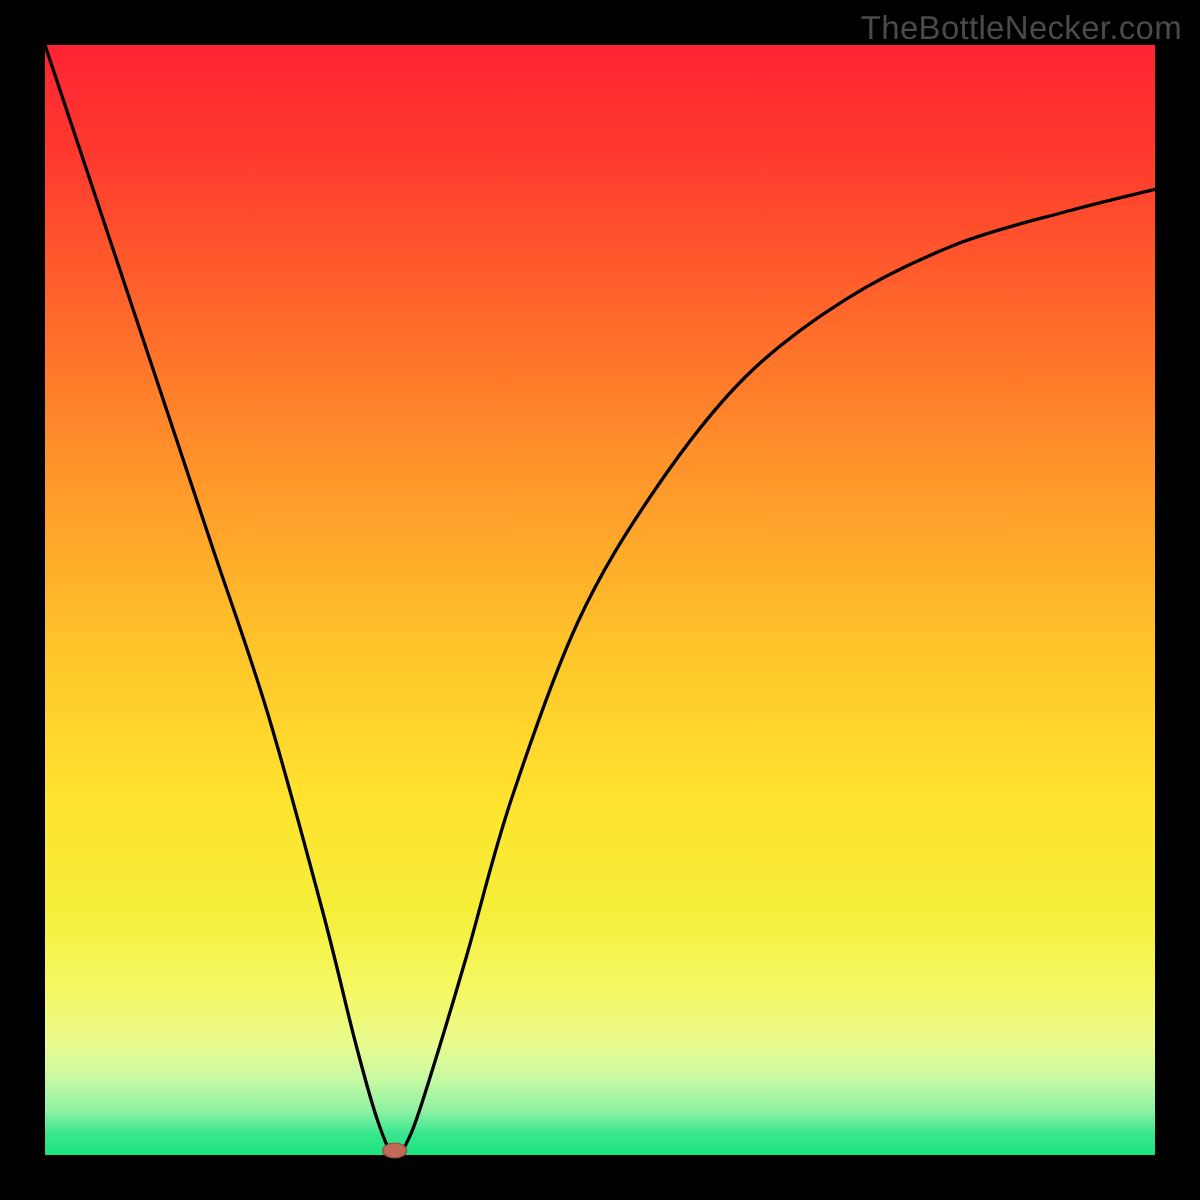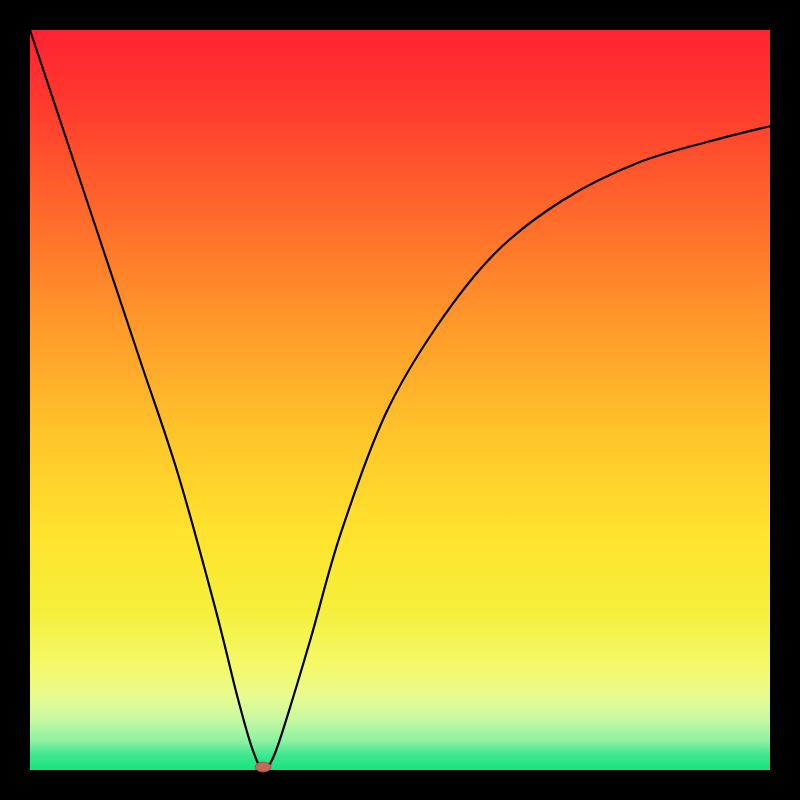--- a/index.html
+++ b/index.html
@@ -57,20 +57,21 @@
     font-size: 22px;
     font-weight: 400;
     letter-spacing: 0.2px;
   }
 </style>
 </head>
 <body>
 
 <div class="frame">
 
+  <div class="attribution">TheBottleNecker.com</div>
 
   <div class="plot-area">
     <svg class="curve" viewBox="0 0 740 740" preserveAspectRatio="none">
       <path fill="none" stroke="#000" stroke-width="2.2" stroke-linecap="round" d="M 0,0 C 6.166666666666667,18.5 24.666666666666664,74 37,111 C 49.333333333333336,148 61.666666666666664,185 74,222 C 86.33333333333333,259 98.66666666666667,295.99999999999994 111,332.99999999999994 C 123.33333333333333,369.99999999999994 135.66666666666666,403.29999999999995 148,444 C 160.33333333333334,484.70000000000005 175.13333333333333,540.2 185,577.2 C 194.86666666666667,614.2 201.03333333333336,642.5666666666667 207.20000000000002,666 C 213.36666666666667,689.4333333333333 217.68333333333334,705.4666666666666 222,717.8 C 226.31666666666666,730.1333333333333 229.39999999999998,738.7666666666667 233.1,740 C 236.8,741.2333333333333 239.88333333333335,735.0666666666667 244.20000000000002,725.2 C 248.51666666666668,715.3333333333334 252.83333333333334,700.5333333333333 259,680.8 C 265.1666666666667,661.0666666666666 272.56666666666666,636.4 281.2,606.8 C 289.8333333333333,577.1999999999999 298.4666666666667,540.1999999999999 310.8,503.2 C 323.1333333333333,466.2 339.16666666666663,419.33333333333337 355.2,384.8 C 371.23333333333335,350.26666666666665 388.50000000000006,323.1333333333333 407.00000000000006,296 C 425.50000000000006,268.8666666666667 445.23333333333335,242.96666666666667 466.2,222 C 487.16666666666663,201.03333333333333 509.3666666666666,184.99999999999991 532.8,170.19999999999993 C 556.2333333333332,155.39999999999995 582.1333333333332,143.0666666666667 606.8,133.20000000000005 C 631.4666666666667,123.33333333333339 658.6,117.16666666666667 680.8000000000001,111 C 703.0000000000001,104.83333333333333 730.1333333333333,98.6666666666667 740,96.20000000000005" id="curve-path"></path>
       <ellipse id="min-marker" rx="8" ry="5" fill="#c06a5a" stroke="#9b4e42" stroke-width="0.8" cx="233.1" cy="737"></ellipse>
     </svg>
   </div>
 
 </div>
 

